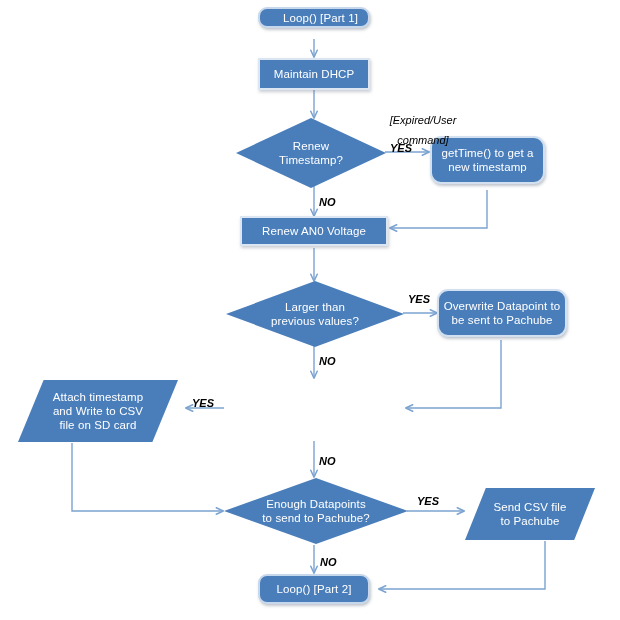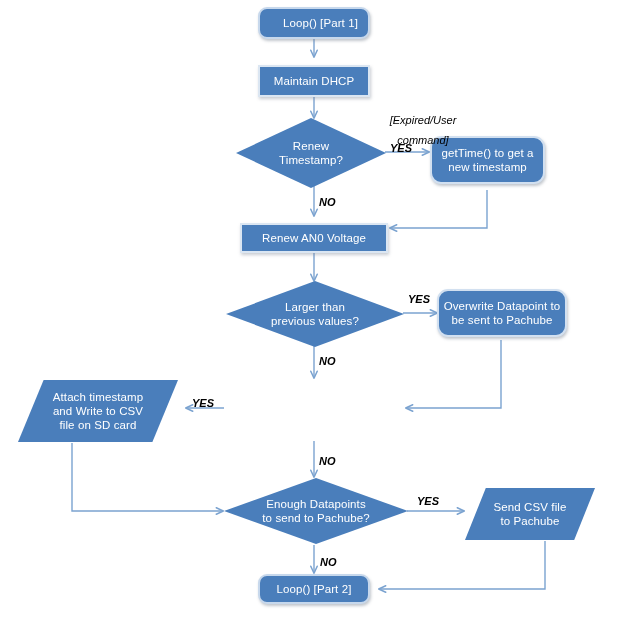--- a/index.html
+++ b/index.html
@@ -42,21 +42,20 @@
     background: #4a7ebb;
     border: 2px solid #c7d8ec;
     border-radius: 9px;
     box-shadow: 1px 2px 3px rgba(120,130,145,0.45);
   }
   
   .proc {
     background: #4a7ebb;
     border: 2px solid #dbe6f2;
     box-shadow: 1px 2px 3px rgba(120,130,145,0.40);
-    margin-top: 7px;
   }
   
   .proc-round {
     background: #4a7ebb;
     border: 2px solid #d2e0f0;
     border-radius: 11px;
     box-shadow: 1px 2px 3px rgba(120,130,145,0.45);
   }
   
   .decision {
@@ -160,21 +159,21 @@
       <path d="M72,443 L72,511 L223,511"></path>
 
       <path d="M407,511 L464,511"></path>
 
       <path d="M314,545 L314,573"></path>
 
       <path d="M545,541 L545,589 L379,589"></path>
     </g>
   </svg>
 
-  <div class="node term" style="left:258px; top:7px; width:112px; height:32px;padding-left:13px;">
+  <div class="node term" style="left:258px; top:7px; width:112px; height:21px;padding-left:13px;">
     <span>Loop() [Part 1]</span>
   </div>
 
   <div class="node proc" style="left:258px; top:58px; width:112px; height:32px;">
     <span>Maintain DHCP</span>
   </div>
 
   <div class="node decision" style="left:236px; top:118px; width:150px; height:70px;">
     <span class="dia-shadow"></span>
     <span class="dia-shape"></span>

